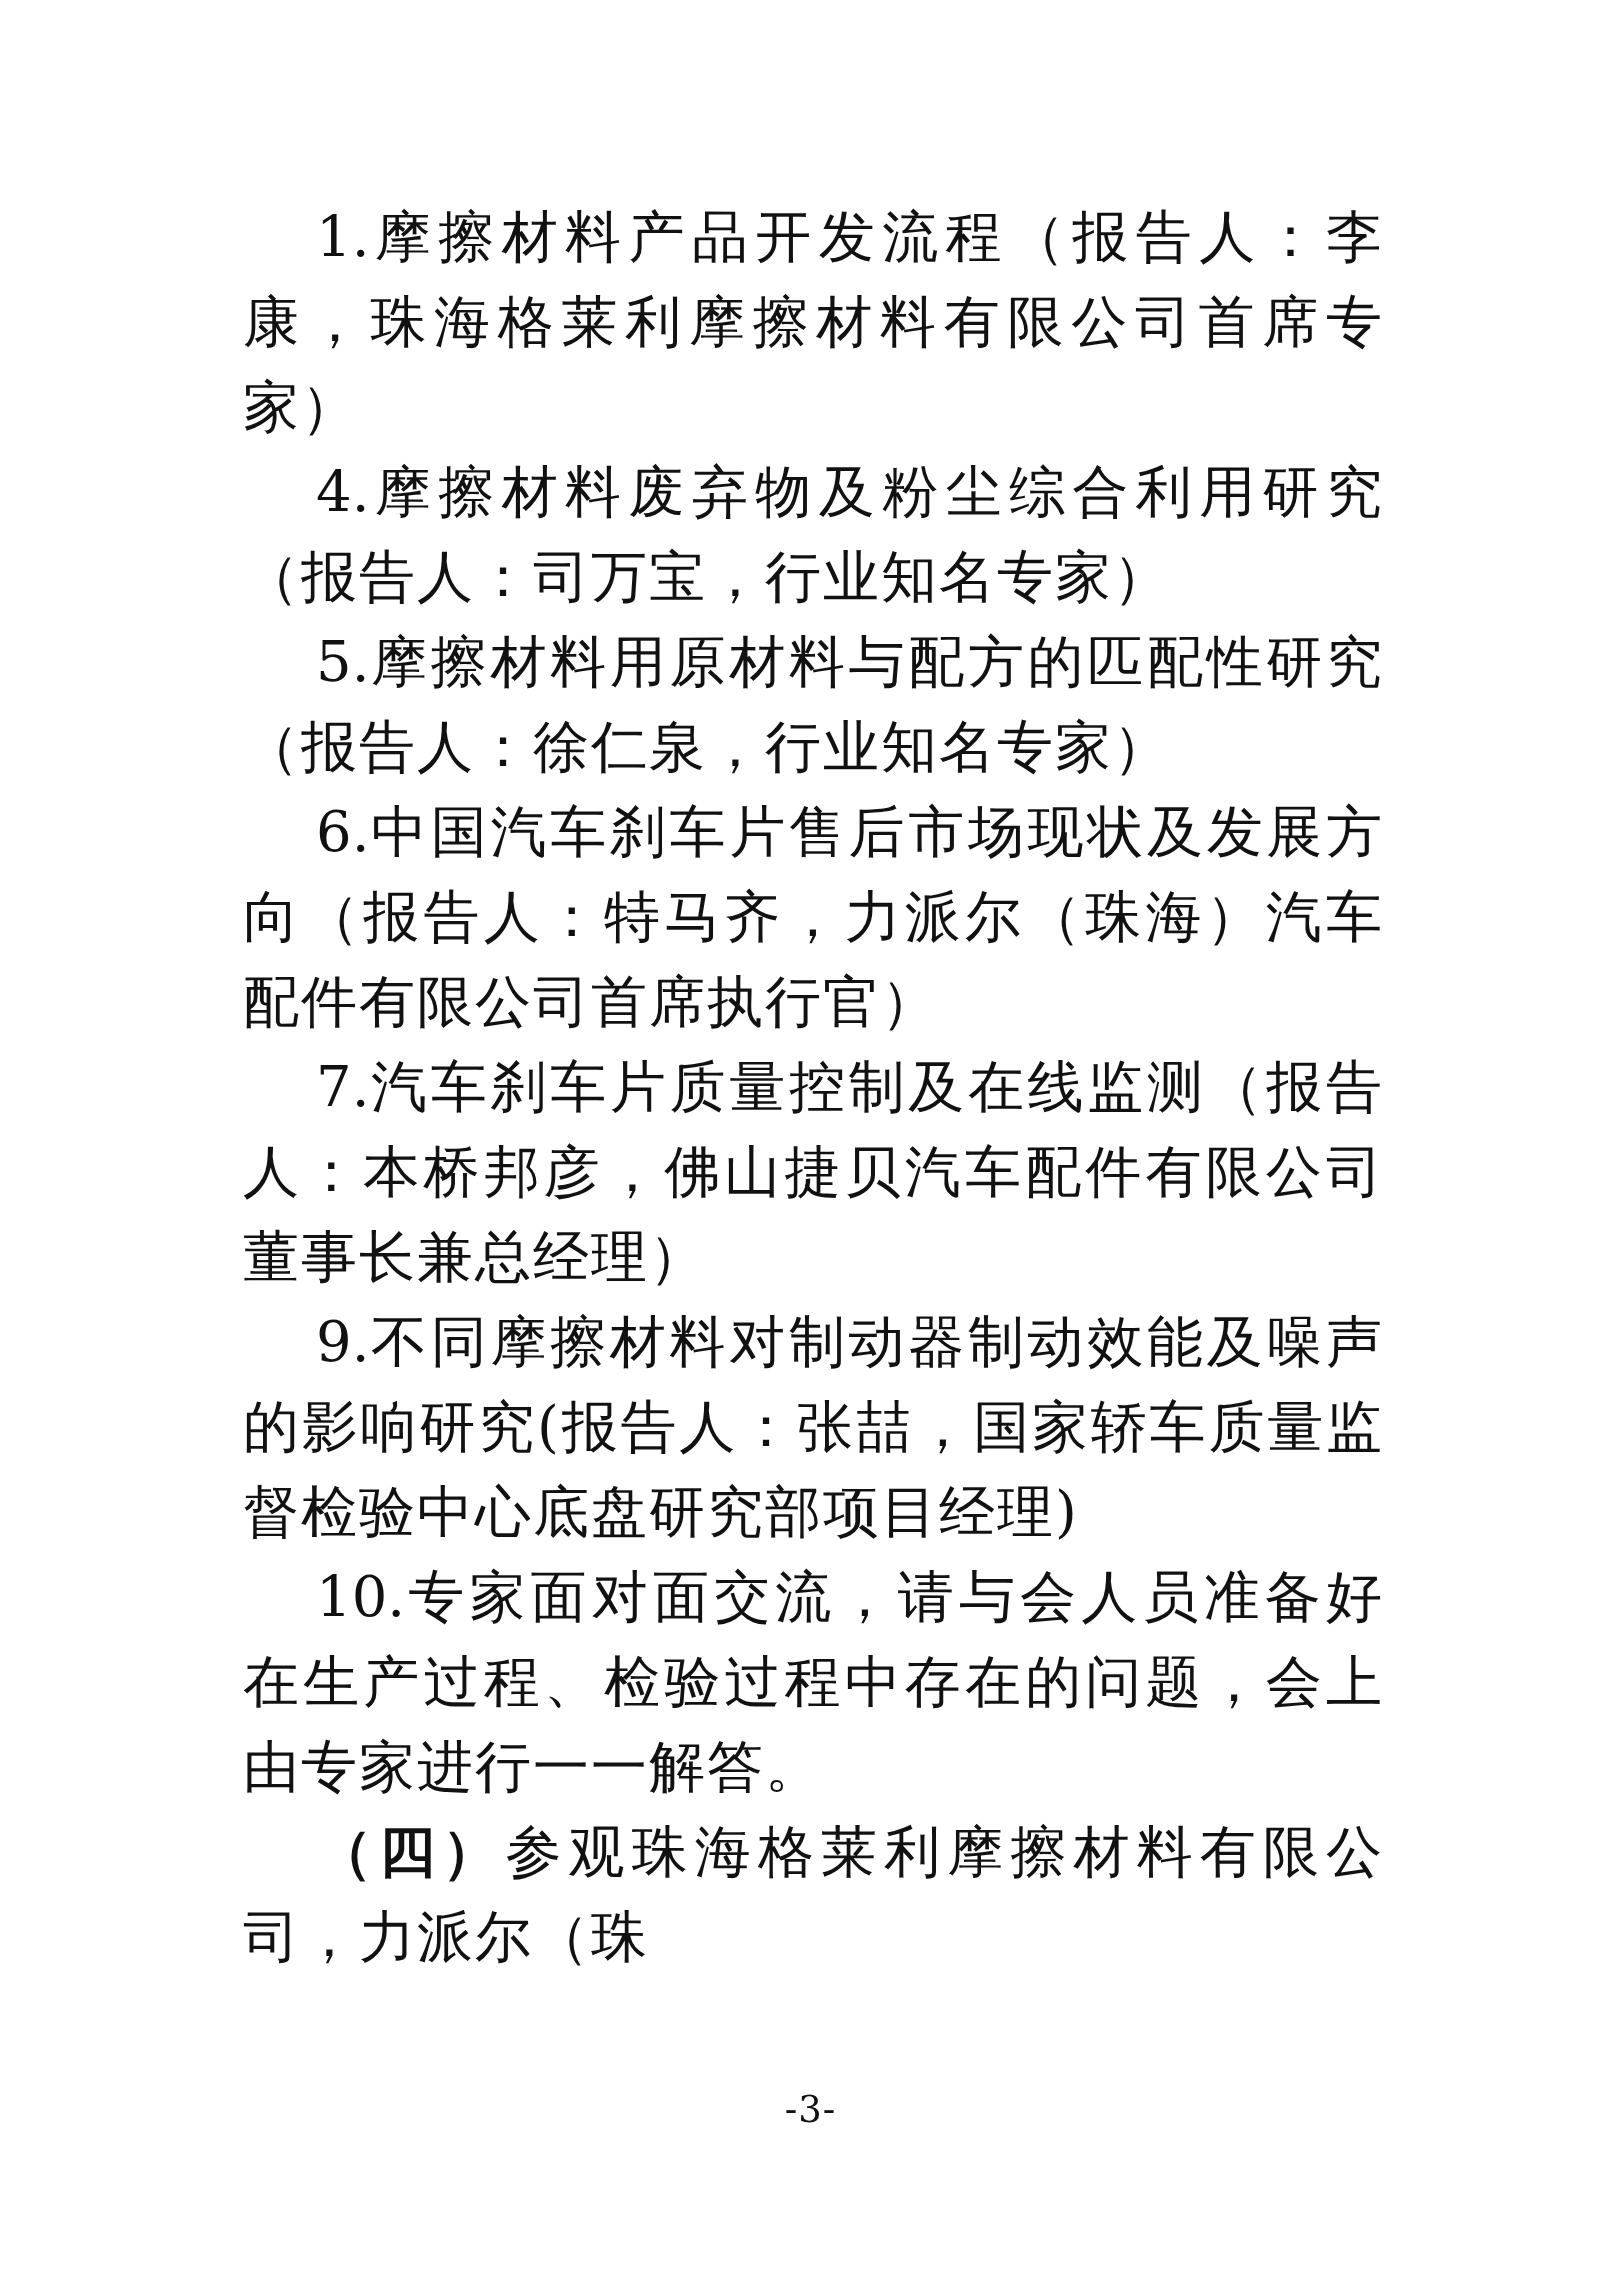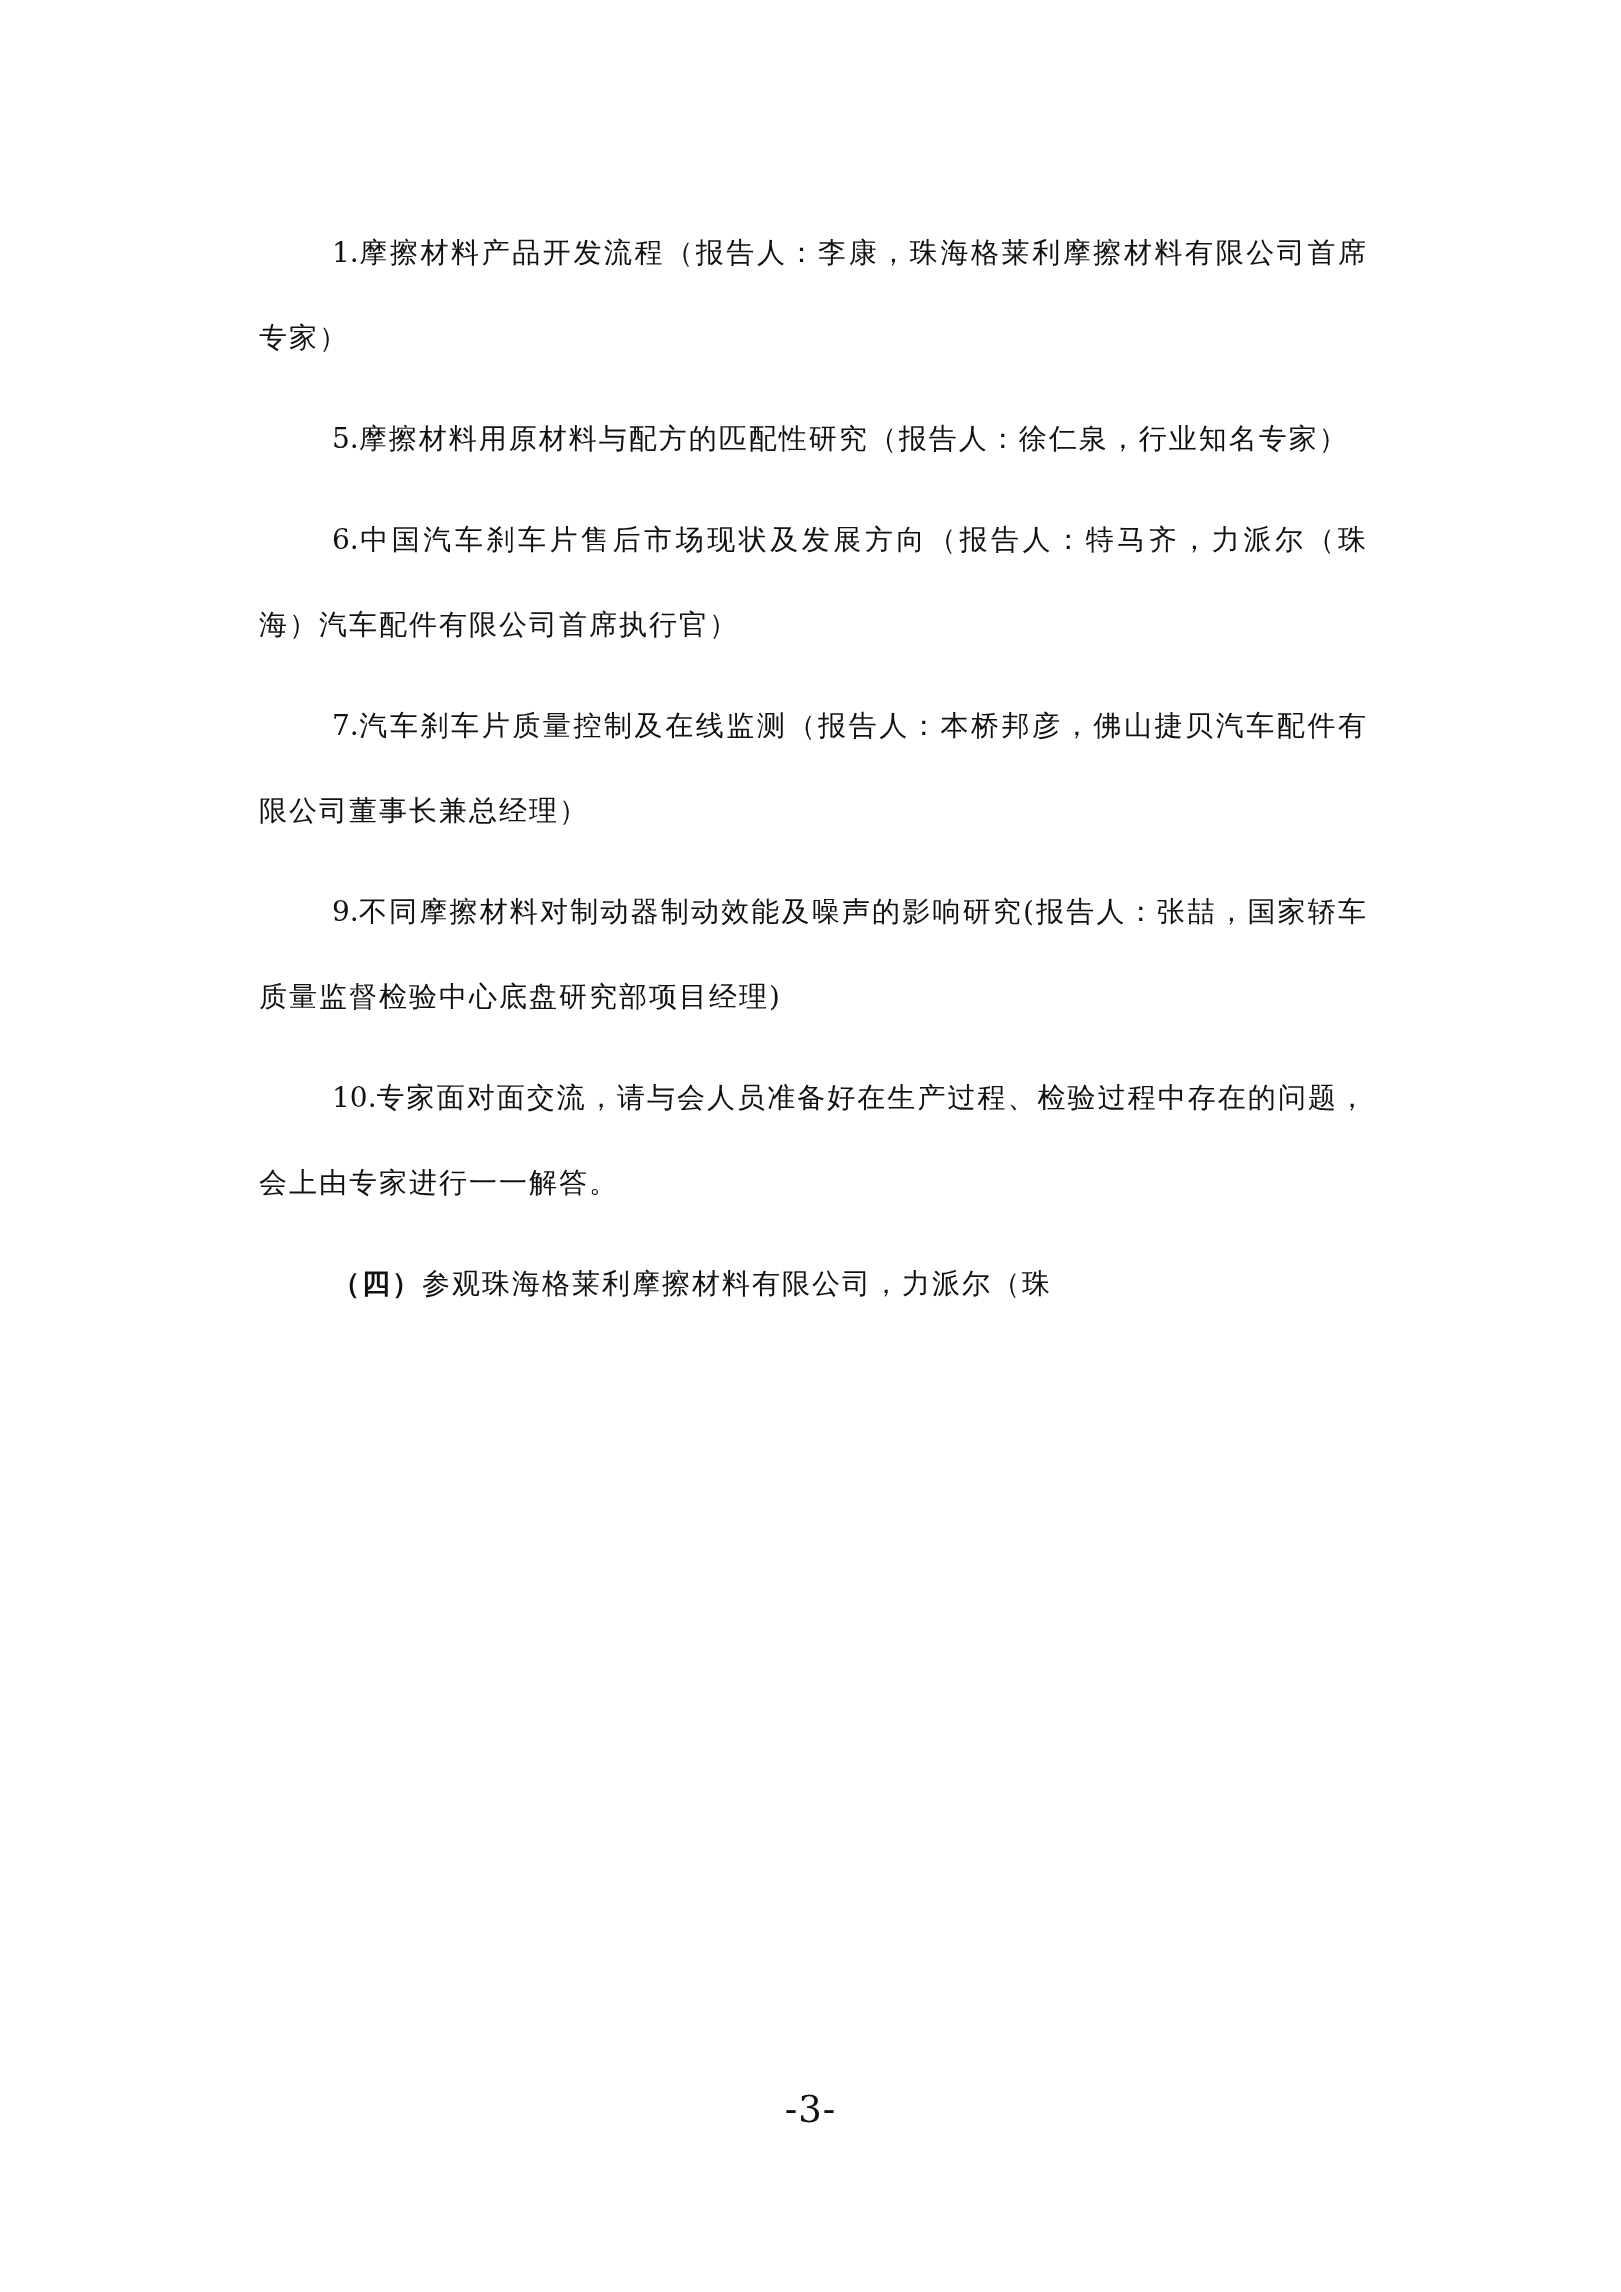--- a/index.html
+++ b/index.html
@@ -15,27 +15,27 @@
     font-family: "DejaVu Serif", "Liberation Serif", serif;
     color: #111111;
   }
   .page {
     position: absolute;
     left: 243px;
     top: 194px;
     width: 1141px;
   }
   .para {
-    font-size: 28px;
+    font-size: 56px;
     line-height: 85px;
     text-align: justify;
     text-align-last: left;
     letter-spacing: 2px;
     text-indent: 73px;
-    margin: 16px;
+    margin: 0;
     word-break: break-all;
   }
   .para .num {
     letter-spacing: 0;
   }
   .para.section {
     text-indent: 73px;
   }
   .para.section .heading {
     font-weight: bold;
@@ -48,20 +48,21 @@
     text-align: center;
     font-size: 37px;
     letter-spacing: 1px;
   }
 </style>
 </head>
 <body>
 
 <div class="page">
   <p class="para"><span class="num">1.</span><span>摩擦材料产品开发流程（报告人：李康，珠海格莱利摩擦材料有限公司首席专家）</span></p>
+  <p class="para"><span class="num">4.</span><span>摩擦材料废弃物及粉尘综合利用研究（报告人：司万宝，行业知名专家）</span></p>
   <p class="para"><span class="num">5.</span><span>摩擦材料用原材料与配方的匹配性研究（报告人：徐仁泉，行业知名专家）</span></p>
   <p class="para"><span class="num">6.</span><span>中国汽车刹车片售后市场现状及发展方向（报告人：特马齐，力派尔（珠海）汽车配件有限公司首席执行官）</span></p>
   <p class="para"><span class="num">7.</span><span>汽车刹车片质量控制及在线监测（报告人：本桥邦彦，佛山捷贝汽车配件有限公司董事长兼总经理）</span></p>
   <p class="para"><span class="num">9.</span><span>不同摩擦材料对制动器制动效能及噪声的影响研究(报告人：张喆，国家轿车质量监督检验中心底盘研究部项目经理)</span></p>
   <p class="para"><span class="num">10.</span><span>专家面对面交流，请与会人员准备好在生产过程、检验过程中存在的问题，会上由专家进行一一解答。</span></p>
   <p class="para section"><span class="heading">（四）</span><span>参观珠海格莱利摩擦材料有限公司，力派尔（珠</span></p>
 </div>
 
 <div class="page-number">-3-</div>
 

